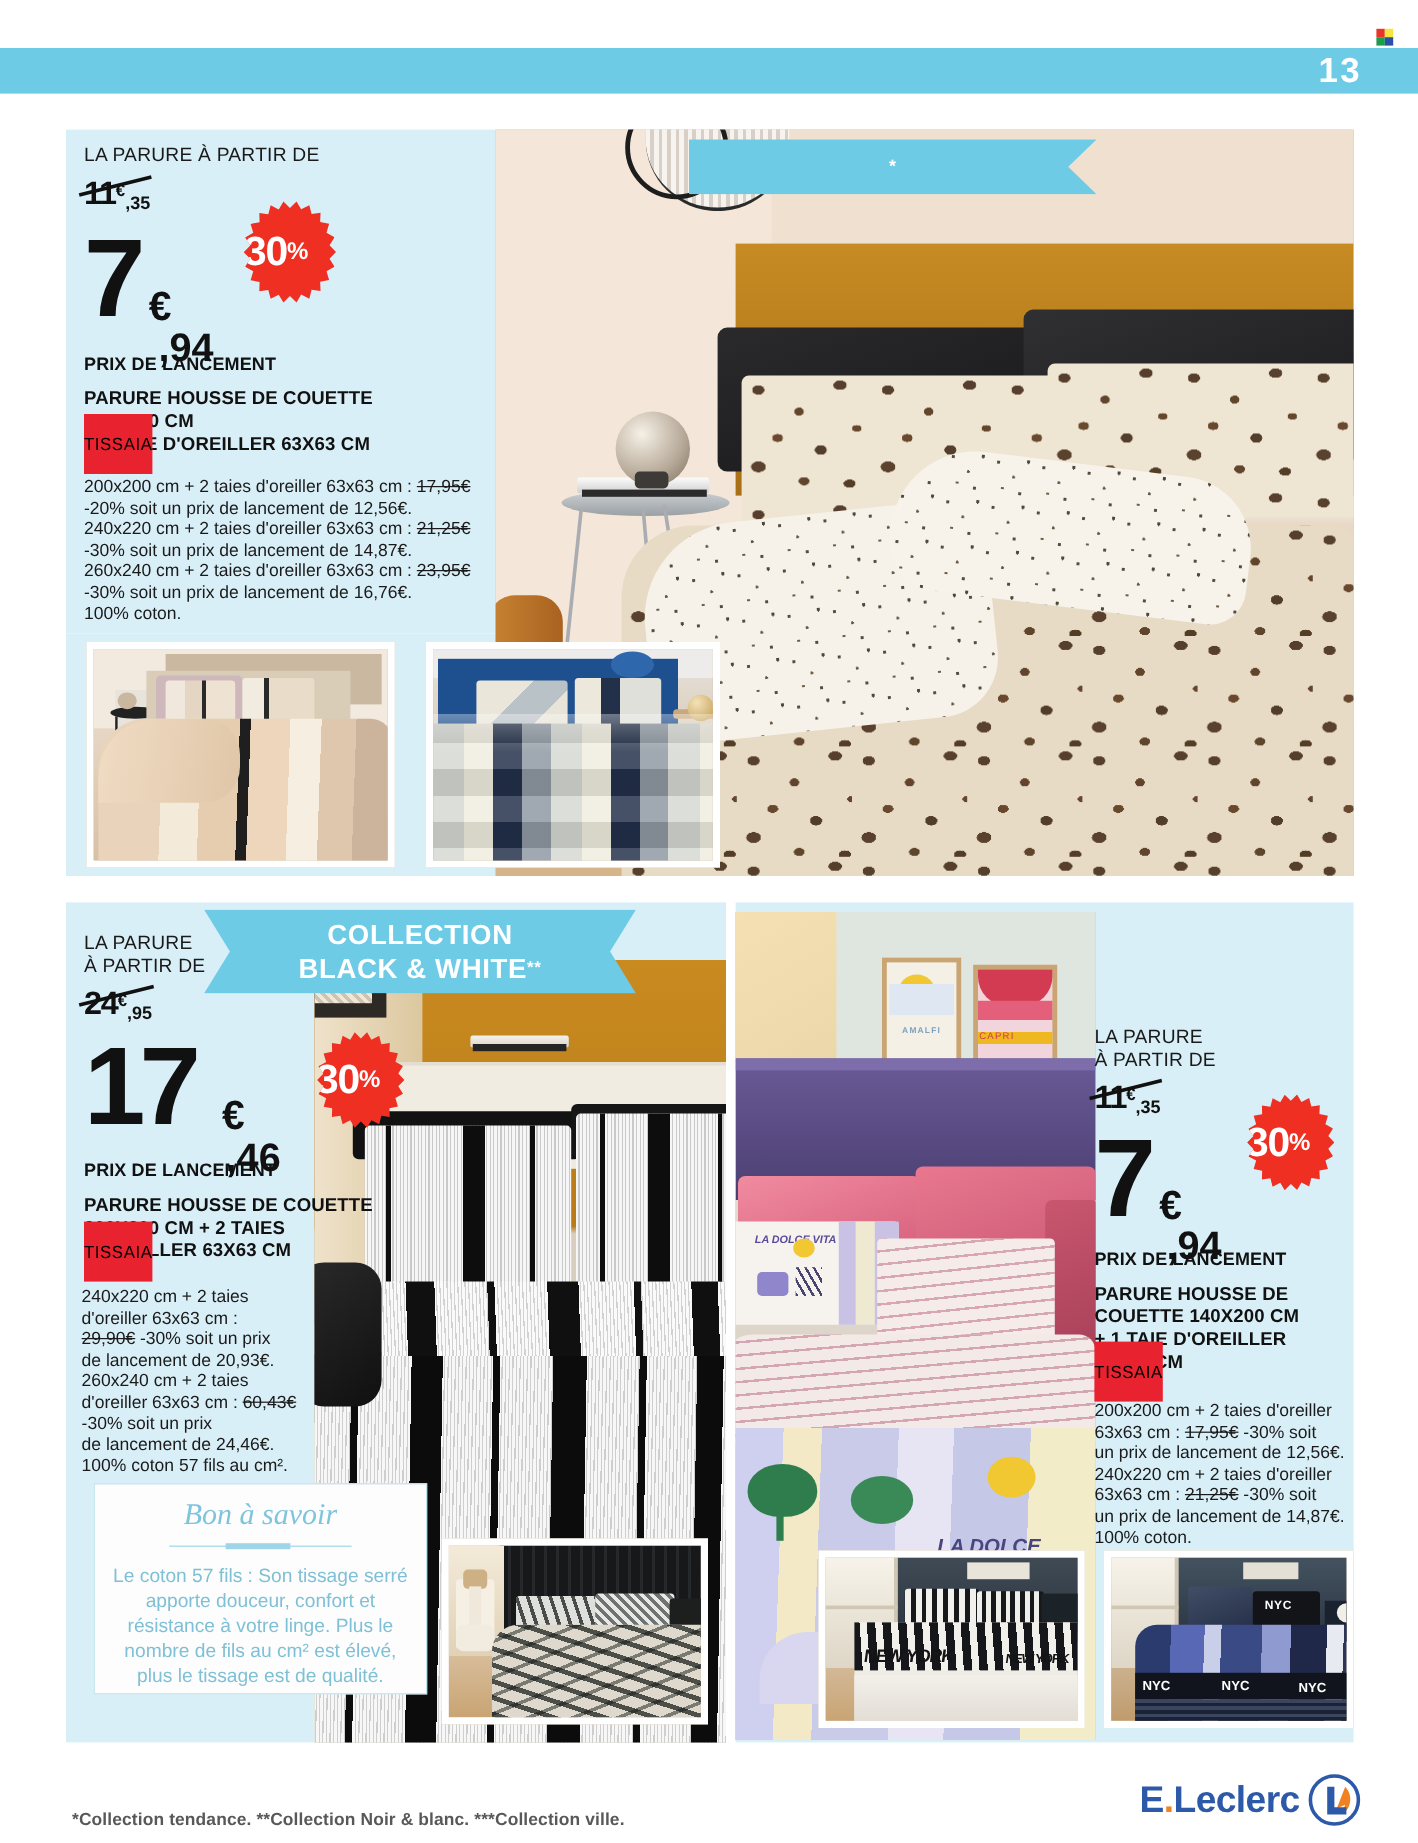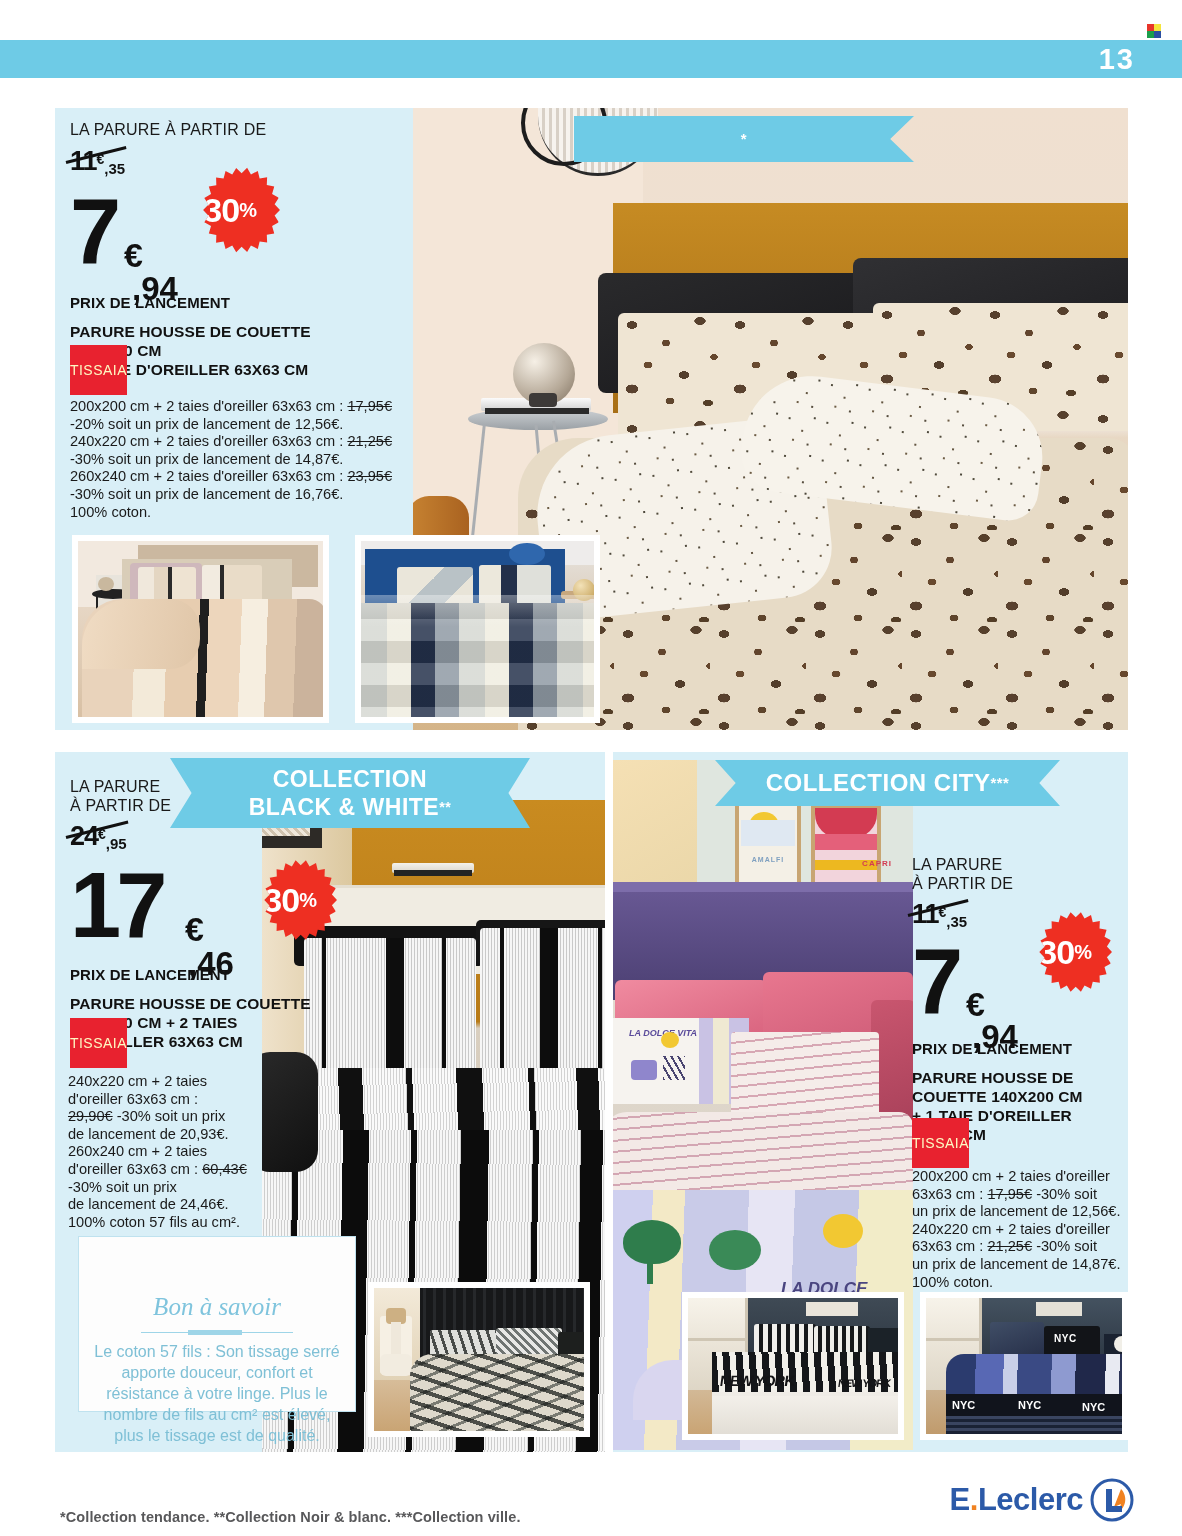--- a/index.html
+++ b/index.html
@@ -73,35 +73,35 @@
   }
   .burst span.v { font-size:34px; letter-spacing:-1px; }
   .burst span.p { font-size:20px; vertical-align:top; }
 
   
   .tissaia {
     position:absolute; background:#e8222f;
     display:flex; align-items:center; justify-content:center;
   }
   .tissaia .tx {
-    color:#fef9c3; font-size:14px; letter-spacing:0.5px;
+    color:#000000; font-size:14px; letter-spacing:0.5px;
     font-family:"Liberation Sans", sans-serif; font-weight:normal;
     transform:scaleY(1.05);
   }
 
   
   .details { font-size:14.6px; color:#1a1a1a; line-height:17.6px; }
   .strike { text-decoration:line-through; }
 
   
   .bonbox {
     position:absolute; background:#fdfdfd; border:1px solid #bfe2ef;
     display:flex; flex-direction:column; align-items:center; z-index:7;
   }
-  .bontitle { font-family:"Liberation Serif", serif; font-style:italic; font-size:25px; color:#7fc4dd;margin-top:44px; }
+  .bontitle { font-family:"Liberation Serif", serif; font-style:italic; font-size:25px; color:#7fc4dd; }
   .bondiv { position:relative; width:152px; height:6px; margin:9px 0 11px; }
   .bondiv .line { position:absolute; top:2px; left:0; width:152px; height:1px; background:#9ed5e8; }
   .bondiv .dot  { position:absolute; top:0; left:47px; width:54px; height:5px; background:#9ed5e8; }
   .bontext { font-size:16px; line-height:21px; color:#7fc0d6; text-align:center; }
 
   
   .photo { position:absolute; overflow:hidden; background:#cbb8a0; }
   .photo.bord { border:6px solid #ffffff; }
 
   
@@ -377,21 +377,21 @@
 
       <div class="lyr" style="left:122px;top:38px;width:66px;height:90px;background:#f4f0e6;border:4px solid #c8a572;"></div>
       <div class="lyr" style="left:136px;top:52px;width:30px;height:28px;border-radius:50%;background:#f2c832;"></div>
       <div class="lyr" style="left:128px;top:60px;width:54px;height:26px;background:#dfe8f2;"></div>
       <div class="lyr" style="left:128px;top:94px;width:54px;height:12px;background:#f4f0e6;"></div>
       <div class="lyr" style="left:131px;top:96px;width:48px;height:7px;font-size:7px;color:#7fa0c0;font-weight:bold;letter-spacing:1px;text-align:center;line-height:7px;">AMALFI</div>
       <div class="lyr" style="left:198px;top:44px;width:70px;height:88px;background:#f2d4dc;border:4px solid #c8a572;"></div>
       <div class="lyr" style="left:202px;top:48px;width:62px;height:30px;background:#d33b52;border-radius:0 0 24px 24px;"></div>
       <div class="lyr" style="left:202px;top:74px;width:62px;height:16px;background:#e4607a;"></div>
       <div class="lyr" style="left:202px;top:100px;width:62px;height:10px;background:#edb820;"></div>
-      <div class="lyr" style="left:203px;top:99px;width:76px;height:9px;font-size:8px;color:#d33b52;font-weight:bold;letter-spacing:1px;text-align:right;line-height:9px;">CAPRI</div>
+      <div class="lyr" style="left:203px;top:99px;width:76px;height:9px;font-size:8px;color:#d33b52;font-weight:normal;letter-spacing:1px;text-align:left;line-height:9px;">CAPRI</div>
 
       <div class="lyr" style="left:0;top:122px;width:300px;height:118px;background:linear-gradient(180deg,#6a5a96,#4b3f72);"></div>
       <div class="lyr" style="left:0;top:122px;width:300px;height:10px;background:#7d6daa;"></div>
 
       <div class="lyr" style="left:2px;top:220px;width:152px;height:56px;border-radius:6px;background:linear-gradient(160deg,#f08ba0,#d9647f);"></div>
       <div class="lyr" style="left:150px;top:212px;width:150px;height:130px;border-radius:6px;background:linear-gradient(160deg,#e8778f,#c24f6c);"></div>
       <div class="lyr" style="left:258px;top:240px;width:44px;height:150px;border-radius:6px;background:linear-gradient(160deg,#c9566f,#a33d56);"></div>
 
       <div class="lyr" style="left:-4px;top:258px;width:140px;height:86px;border-radius:4px;background:#f6f3ef;"></div>
       <div class="lyr" style="left:86px;top:258px;width:50px;height:86px;background:#c9c2e4;"></div>
@@ -414,24 +414,20 @@
       <div class="lyr" style="left:10px;top:460px;width:58px;height:44px;border-radius:50% 50% 46% 46%;background:#2f7d4c;"></div>
       <div class="lyr" style="left:34px;top:498px;width:6px;height:26px;background:#2f7d4c;"></div>
       <div class="lyr" style="left:96px;top:470px;width:52px;height:40px;border-radius:50%;background:#3a8a57;"></div>
       <div class="lyr" style="left:210px;top:454px;width:40px;height:34px;border-radius:50%;background:#f2c832;"></div>
       <div class="lyr" style="left:168px;top:520px;width:90px;height:34px;font-size:17px;font-weight:bold;font-style:italic;color:#4a4580;line-height:17px;">LA DOLCE VITA</div>
       <div class="lyr" style="left:170px;top:560px;width:120px;height:52px;background:#b79ad2;border-radius:14px;opacity:.55;"></div>
       <div class="lyr" style="left:20px;top:600px;width:120px;height:60px;border-radius:40px 20px 0 0;background:#d9d6ef;"></div>
     </div>
   </div>
 
-  <div class="ribbon left-notch" style="left:715px;top:760px;width:345px;height:46px;font-size:24px;">
-    <span>COLLECTION CITY</span>
-      <span class="sup">***</span>
-  </div>
 
   <div style="position:absolute;left:912px;top:855px;width:220px;">
     <div class="kicker" style="white-space:pre-line;">LA PARURE
 À PARTIR DE</div>
     <div style="margin-top:8px;">
       <span class="oldprice"><span class="big">11</span><span class="eur">€</span><span class="cts">,35</span></span>
     </div>
     <div class="price" style="height:108px;margin-top:3px;">
       <span class="int" style="position:absolute;left:0;top:10px;">7</span>
       <span class="eur" style="left:54px;top:55px;">€</span>

